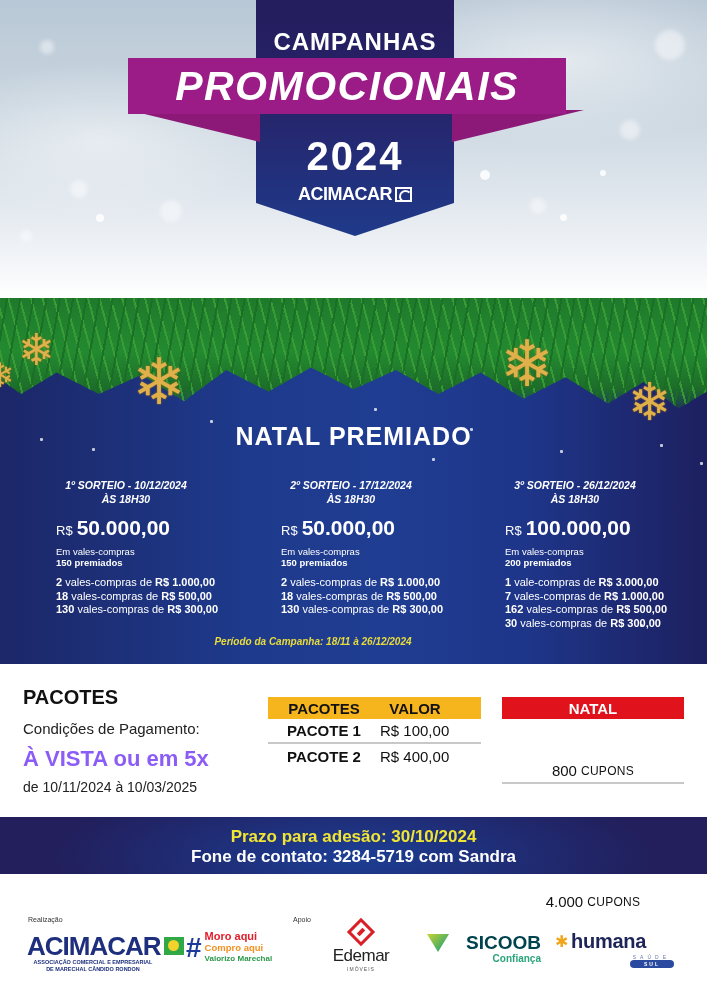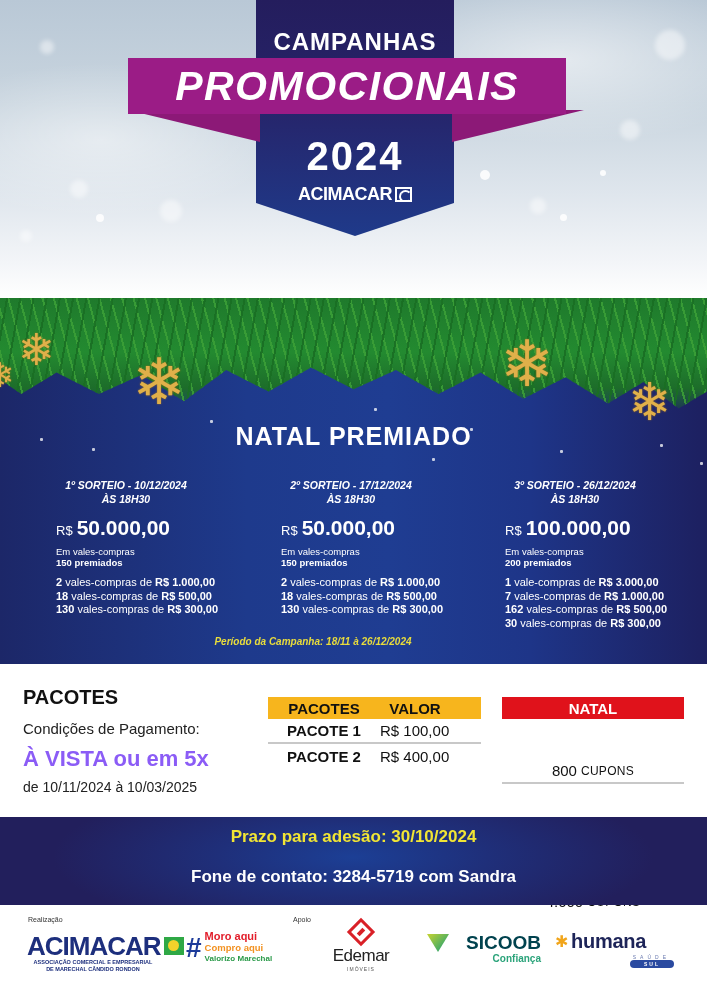--- a/index.html
+++ b/index.html
@@ -126,26 +126,26 @@
     font-size: 15px; color: #111;
   }
   .tbl-row:last-child { border-bottom: none; }
   .tbl-a .tbl-row .c1 { width: 112px; text-align: center; font-weight: 700; }
   .tbl-a .tbl-row .c2 { padding-left: 0; }
   .tbl-b .tbl-row { justify-content: center; gap: 4px; margin-top: 40px; }
   .tbl-b .tbl-row .unit { font-size: 12px; letter-spacing: 0.3px; }
 
   
   .contact {
-    position: absolute; left: 0; top: 817px; width: 707px; height: 88px;
+    position: absolute; left: 0; top: 817px; width: 707px; height: 57px;
     background: radial-gradient(ellipse 300px 80px at 353px 40px, #1c3f95 0%, #1f2f7a 45%, #221f5c 100%);
     text-align: center;
   }
   .contact-deadline { margin-top: 10px; color: #f1e534; font-weight: 700; font-size: 17px; }
-  .contact-phone { margin-top: 20px; color: #ffffff; font-weight: 700; font-size: 17px; text-align: center; }
+  .contact-phone { margin-top: 0; color: #ffffff; font-weight: 700; font-size: 17px; text-align: center; }
 
   
   .foot-label { position: absolute; font-size: 7px; color: #333; }
   .logo-acimacar { position: absolute; left: 27px; top: 933px; }
   .logo-acimacar .name { font-weight: 700; font-size: 26px; color: #1d2f7d; letter-spacing: -1px; line-height: 26px; display: flex; align-items: center; gap: 3px; }
   .logo-acimacar .mark { width: 20px; height: 18px; background: #2fa845; position: relative; }
   .logo-acimacar .mark::after { content:""; position:absolute; left:4px; top:3px; width:11px; height:11px; border-radius:50%; background:#f3d22b; }
   .logo-acimacar .sub { font-weight: 700; font-size: 5.5px; color: #1d2f7d; text-align: center; line-height: 7px; width: 132px; }
 
   .logo-moro { position: absolute; left: 186px; top: 931px; display: flex; align-items: center; gap: 3px; }

